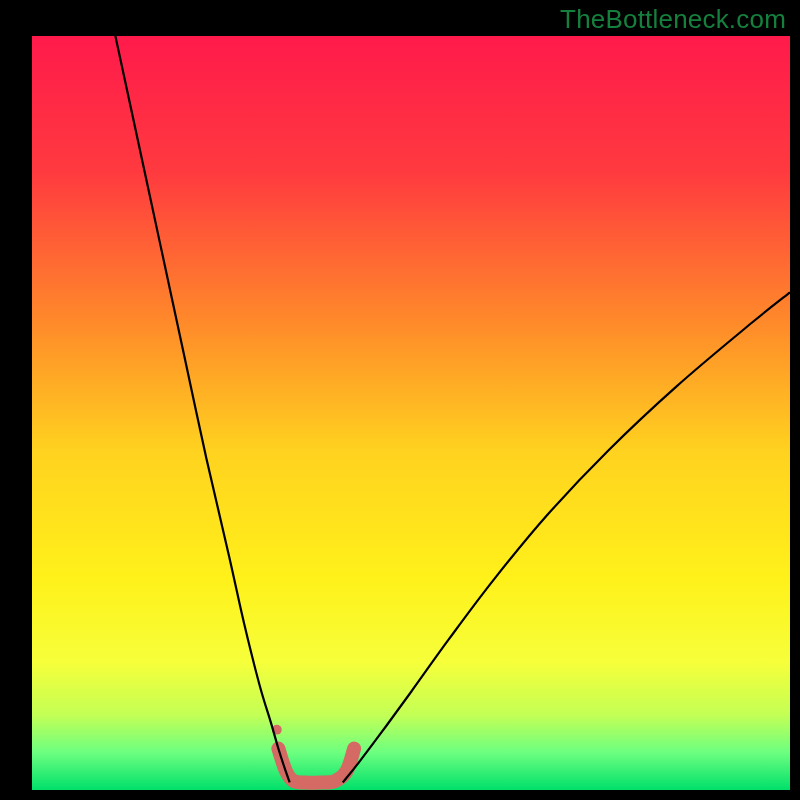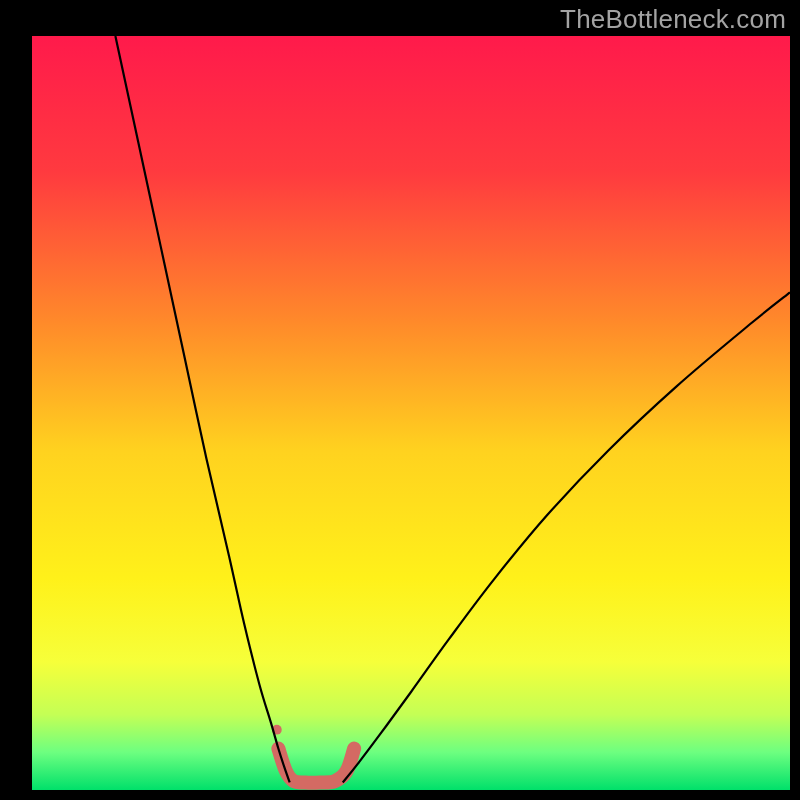--- a/index.html
+++ b/index.html
@@ -16,21 +16,21 @@
     left: 0;
     top: 0;
     width: 800px;
     height: 800px;
     background: #000;
   }
   .watermark {
     position: absolute;
     top: 4px;
     right: 14px;
-    color: #a3a3a3;
+    color: #15803d;
     font-size: 26px;
     font-weight: 500;
     letter-spacing: 0.2px;
     user-select: none;
   }
   svg {
     position: absolute;
     left: 0;
     top: 0;
   }

